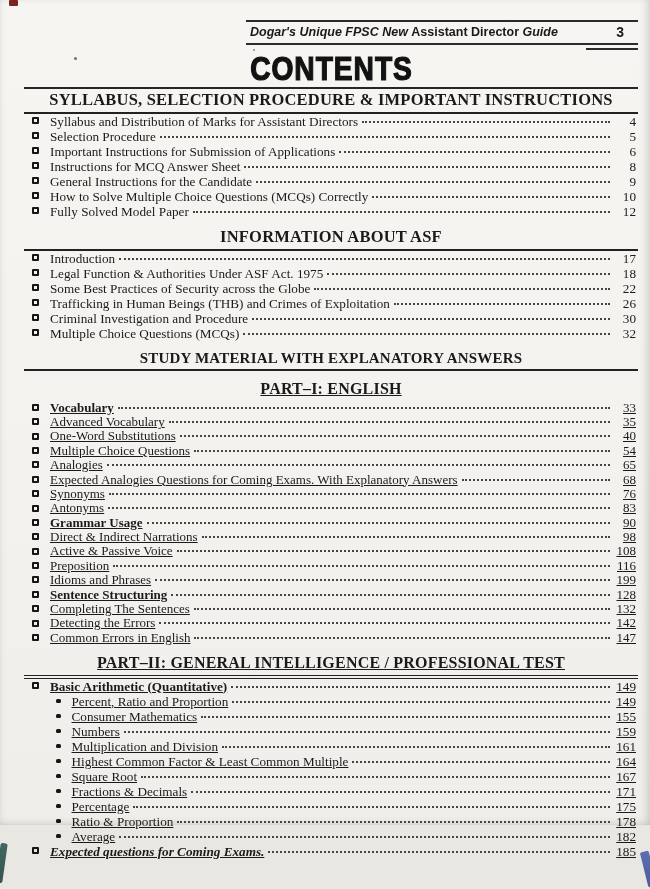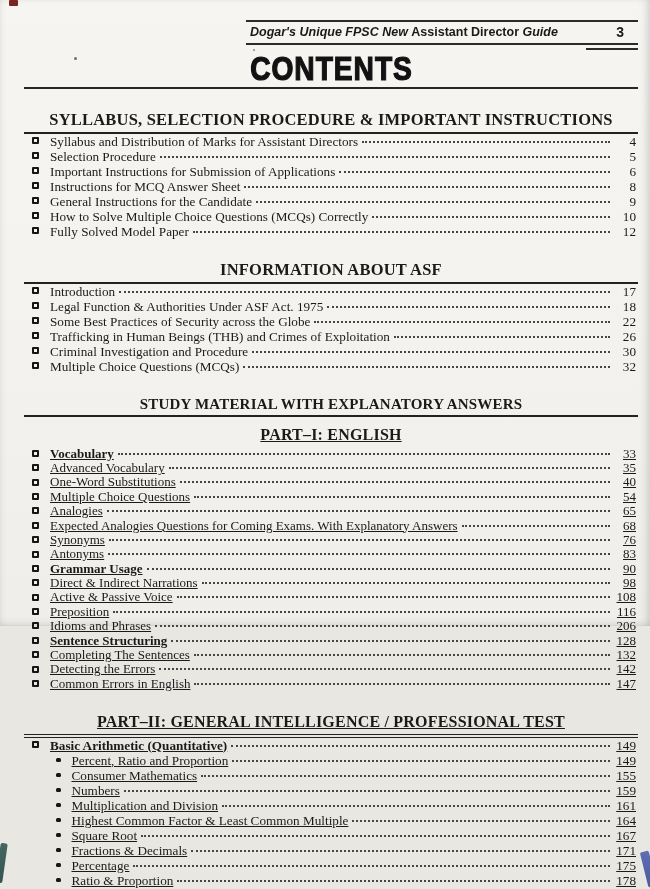--- a/index.html
+++ b/index.html
@@ -4,21 +4,21 @@
 <style>
   * { box-sizing: border-box; }
   html, body { margin: 0; padding: 0; }
   body {
     width: 650px; height: 889px; overflow: hidden;
     background: #e9e7e2;
     font-family: "Liberation Serif", serif;
     color: #1a1a1a;
   }
   .sheet {
-    position: relative; width: 650px; height: 626px;
+    position: relative; width: 650px; height: 825px;
     background: linear-gradient(180deg, #f6f5f2 0%, #f3f2ee 55%, #efeeea 100%);
     box-shadow: inset -7px 0 10px -5px rgba(60,60,60,.22), inset 0 -6px 9px -5px rgba(60,60,60,.15), inset 4px 0 8px -5px rgba(60,60,60,.12);
     padding: 0 12px 0 24px;
   }
   
   .page-header {
     position: absolute; left: 246px; right: 12px; top: 20px;
     border-top: 2.5px solid #2b2b2b; border-bottom: 2.5px solid #2b2b2b;
     display: flex; align-items: center; justify-content: space-between;
     padding: 2px 6px 3px 4px;
@@ -47,21 +47,21 @@
   .sec-heading {
     text-align: center; font-weight: bold;
     padding: 2px 0 2px; line-height: 1.15;
     letter-spacing: .2px; white-space: nowrap;
   }
   .sec-section .sec-heading { font-size: 16.5px; }
   .sec-division { margin-top: 6px; }
   .sec-division .sec-heading { font-size: 15px; }
   .sec-part { margin-top: 1px; text-decoration: underline; }
   .sec-part .sec-heading { font-size: 16px; }
-  .sec-heading.underlined { border-bottom: 2.5px solid #222; margin-top: 20px; }
+  .sec-heading.underlined { border-bottom: 2.5px solid #222; }
   .sec-part .sec-heading.underlined { border-bottom: 4px double #222; }
   
   .row {
     display: flex; align-items: baseline;
     height: 15px; line-height: 15px; font-size: 13.2px;
     padding-left: 8px; white-space: nowrap;
   }
   #toc > .sec:nth-child(4) .row { height: 14.4px; line-height: 14.4px; font-size: 13px; }
   .row.bold .label { font-weight: bold; }
   .row.italic .label { font-style: italic; }
@@ -266,21 +266,21 @@
         <div class="row">
           <span class="marker-box"></span>
           <span class="label">Preposition</span>
           <span class="leader"></span>
           <span class="page-num">116</span>
         </div>
         <div class="row">
           <span class="marker-box"></span>
           <span class="label">Idioms and Phrases</span>
           <span class="leader"></span>
-          <span class="page-num">206</span>
+          <span class="page-num">199</span>
         </div>
         <div class="row bold">
           <span class="marker-box"></span>
           <span class="label">Sentence Structuring</span>
           <span class="leader"></span>
           <span class="page-num">128</span>
         </div>
         <div class="row">
           <span class="marker-box"></span>
           <span class="label">Completing The Sentences</span>

